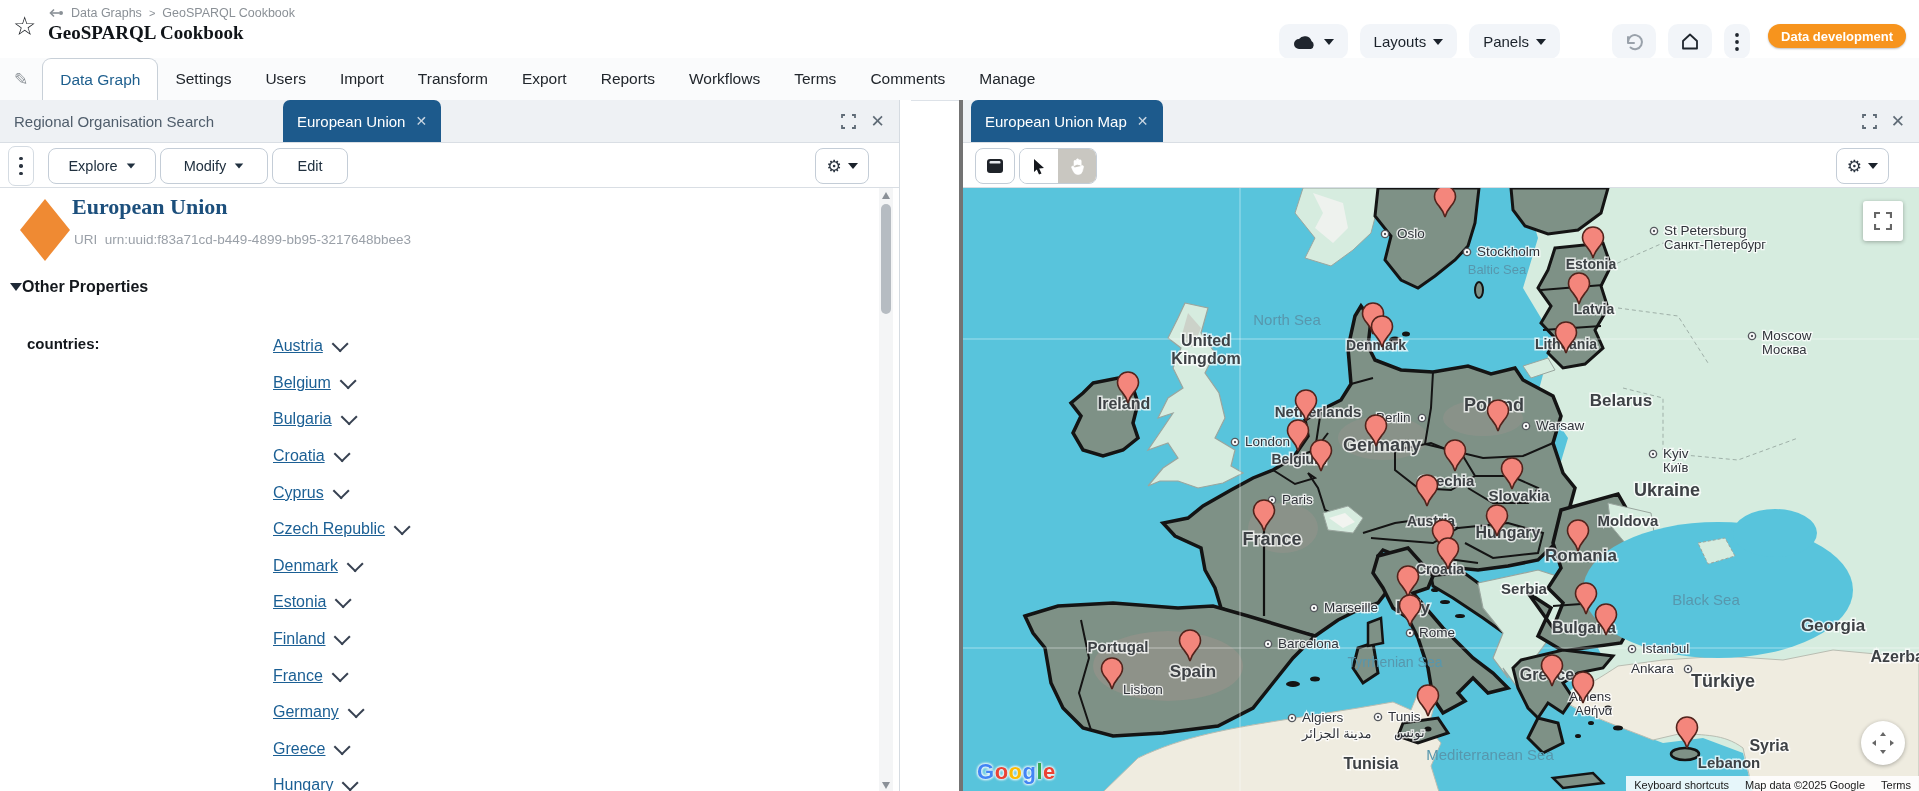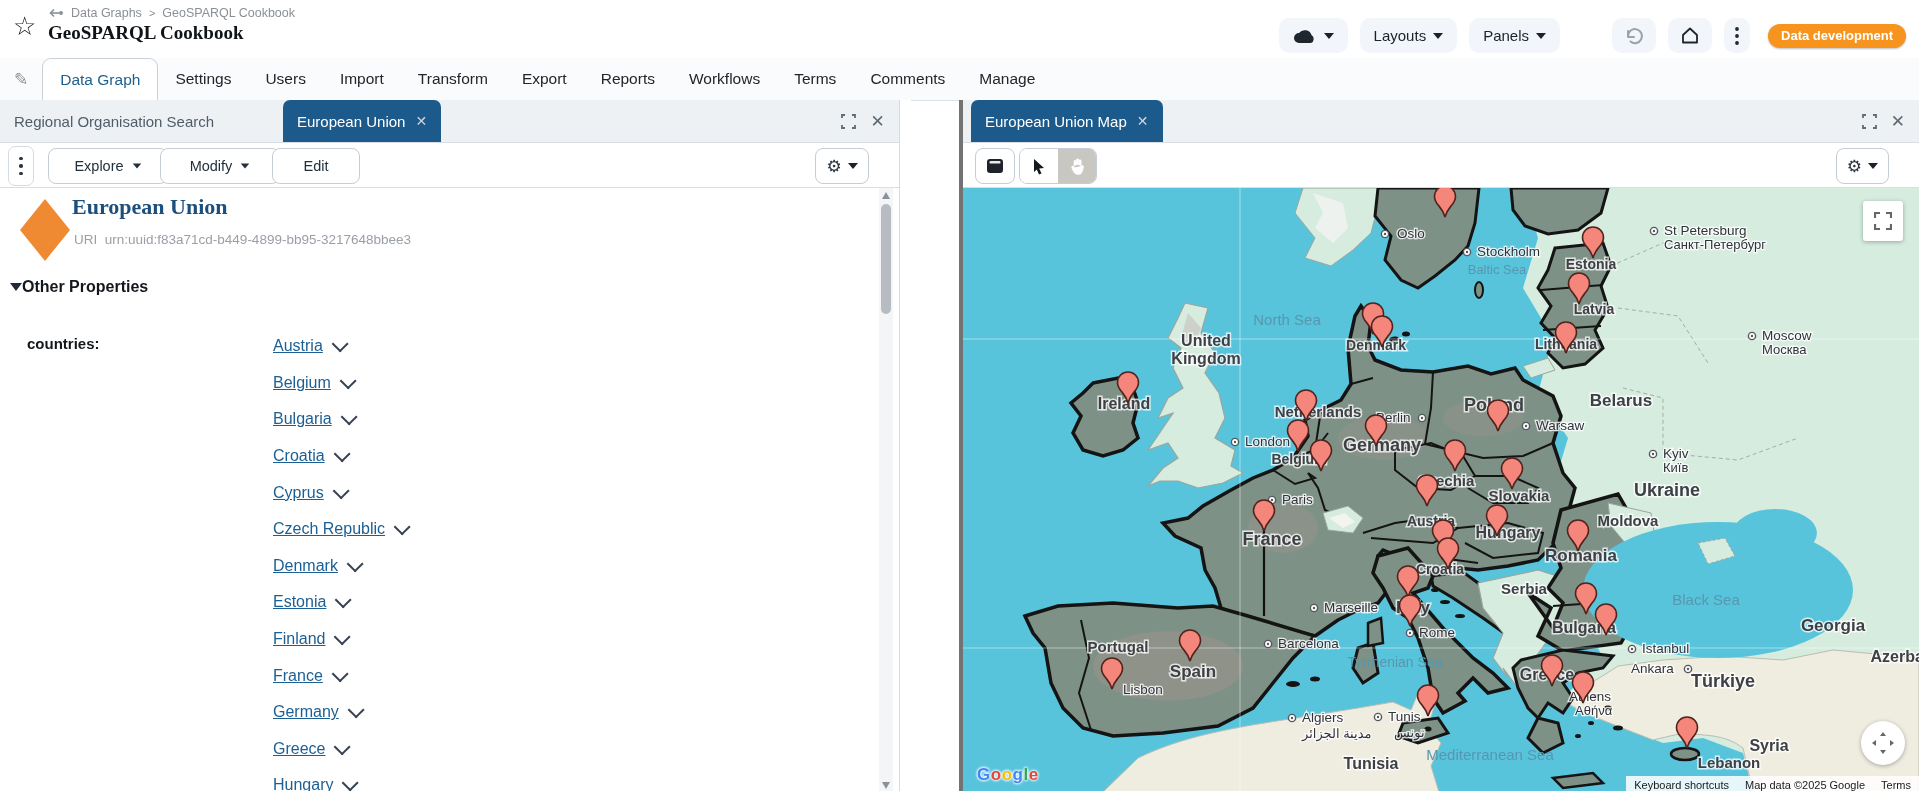--- a/index.html
+++ b/index.html
@@ -3,21 +3,21 @@
 <meta charset="utf-8">
 <style>
   html,body{margin:0;padding:0;background:#fff;font-family:"Liberation Sans",sans-serif;}
   .app{position:relative;width:1919px;height:791px;overflow:hidden;background:#fff;}
   
   .topbar{position:absolute;left:0;top:0;width:1919px;height:58px;background:#fff;border-bottom:1px solid #e4e8ec;}
   .star{position:absolute;left:13px;top:13px;font-size:26px;line-height:26px;color:#1b1f24;}
   .crumb{position:absolute;left:48px;top:6px;display:flex;align-items:center;gap:7px;font-size:12.5px;color:#8a9096;}
   .crumb .sep{color:#8a9096;font-size:11px;}
   .apptitle{position:absolute;left:48px;top:22px;font-family:"Liberation Serif",serif;font-weight:bold;font-size:19px;color:#101418;}
-  .topright{position:absolute;right:13px;top:18px;display:flex;align-items:center;gap:12px;}
+  .topright{position:absolute;right:13px;top:24px;display:flex;align-items:flex-start;gap:12px;}
   .tbtn{height:35px;background:#f2f5f9;border-radius:10px;display:flex;align-items:center;justify-content:center;gap:7px;padding:0 14px;font-size:15px;color:#1b222b;cursor:pointer;}
   .caret{width:0;height:0;border-left:5px solid transparent;border-right:5px solid transparent;border-top:6px solid #1b222b;display:inline-block;}
   .iconbtn{width:44px;height:35px;background:#f2f5f9;border-radius:10px;display:flex;align-items:center;justify-content:center;}
   .badge{height:24px;margin-left:6px;background:#f7941d;border-radius:13px;color:#fff;font-weight:bold;font-size:13px;display:flex;align-items:center;padding:0 13px;box-shadow:0 1px 2px rgba(0,0,0,.25);}
   .gap-l{margin-left:40px;}
   
   .maintabs{position:absolute;left:0;top:58px;width:1919px;height:42px;background:#fafbfc;border-bottom:1px solid #dde2e8;display:flex;align-items:center;}
   .pencil{margin:0 14px 0 14px;color:#8a9096;font-size:17px;}
   #main-tabs-list{display:flex;align-items:center;height:42px;}
   .mtab{font-size:15.5px;color:#21262c;padding:0 17px;height:42px;display:flex;align-items:center;cursor:pointer;white-space:nowrap;}
@@ -29,21 +29,21 @@
   .gutter{width:12px;background:#fff;}
   .panel.right{width:956px;border-left:4px solid #737373;margin-left:48px;}
   .ptabs{position:relative;width:100%;height:42px;background:#eef1f4;border-bottom:1px solid #d9dee4;}
   .ptab-inactive{position:absolute;left:14px;top:0;height:42px;display:flex;align-items:center;font-size:15px;color:#4f5d6b;cursor:pointer;}
   .ptab-active{position:absolute;top:0;height:42px;background:#1d5a8c;border-radius:7px 7px 0 0;display:flex;align-items:center;gap:10px;padding:0 14px;color:#fff;font-size:15px;cursor:pointer;white-space:nowrap;}
   .ptab-x{color:#c9d6e2;font-size:14px;cursor:pointer;}
   .winicons{position:absolute;right:14px;top:0;height:42px;display:flex;align-items:center;gap:14px;}
   .wicon{width:15px;height:15px;cursor:pointer;position:relative;}
   .xglyph{color:#5f6b76;font-size:17px;line-height:15px;cursor:pointer;}
   .ptoolbar{position:relative;width:100%;height:44px;background:#fff;border-bottom:1px solid #d9dee4;}
-  .toolbtn{position:absolute;top:5px;height:34px;background:#fff;border:1px solid #c4cdd7;border-radius:8px;display:flex;align-items:center;justify-content:center;gap:8px;font-size:14.5px;color:#20303f;padding:0 13px;cursor:pointer;white-space:nowrap;}
+  .toolbtn{position:absolute;top:5px;height:34px;background:#fff;border:1px solid #c4cdd7;border-radius:8px;display:flex;align-items:center;justify-content:center;gap:8px;font-size:14.5px;color:#20303f;padding:0 7px;cursor:pointer;white-space:nowrap;}
   .toolbtn .caret{border-top-color:#20303f;transform:scale(.85);}
   .kebabbtn{position:absolute;left:8px;top:3px;width:24px;height:38px;border:1px solid #d4dbe2;border-radius:7px;display:flex;flex-direction:column;align-items:center;justify-content:center;gap:4px;cursor:pointer;}
   .dot3{width:3.5px;height:3.5px;border-radius:50%;background:#2b3440;}
   .gearbtn{position:absolute;top:5px;height:34px;border:1px solid #c4cdd7;border-radius:8px;display:flex;align-items:center;gap:6px;padding:0 10px;cursor:pointer;background:#fff;}
   .gear{font-size:17px;color:#2b3440;line-height:17px;}
   
   .mapbtn{position:absolute;top:5px;height:34px;background:#fff;border:1px solid #c4cdd7;border-radius:8px;display:flex;align-items:center;justify-content:center;cursor:pointer;}
   .seg{position:absolute;top:5px;height:34px;border:1px solid #c4cdd7;border-radius:8px;overflow:hidden;display:flex;}
   .segcell{width:38px;height:34px;display:flex;align-items:center;justify-content:center;cursor:pointer;background:#fff;}
   .segcell.active{background:#c9c7c1;}
@@ -70,21 +70,21 @@
   .sea{fill:#5797ad;}
   .country{fill:#3d4145;font-weight:bold;paint-order:stroke;stroke:rgba(255,255,255,.75);stroke-width:3px;}
   .city{fill:#30333a;paint-order:stroke;stroke:rgba(255,255,255,.8);stroke-width:2.6px;font-size:13.5px;}
   .city-sub{fill:#30333a;paint-order:stroke;stroke:rgba(255,255,255,.8);stroke-width:2.6px;font-size:13px;}
   .mapsat{position:absolute;left:32px;top:11px;height:46px;background:#fff;border-radius:3px;box-shadow:0 1px 4px rgba(0,0,0,.3);display:flex;align-items:stretch;}
   .mapsat .cell{display:flex;align-items:center;padding:0 24px;font-size:17px;cursor:pointer;}
   .mapsat .cell.sel{font-weight:bold;color:#111;}
   .mapsat .cell.unsel{color:#565656;border-left:1px solid #e8e8e8;}
   .fsbtn{position:absolute;right:16px;top:13px;width:40px;height:40px;background:#fff;border-radius:3px;box-shadow:0 1px 4px rgba(0,0,0,.3);display:flex;align-items:center;justify-content:center;cursor:pointer;}
   .panbtn{position:absolute;right:14px;bottom:28px;width:44px;height:44px;background:#fff;border-radius:50%;box-shadow:0 1px 4px rgba(0,0,0,.3);display:flex;align-items:center;justify-content:center;cursor:pointer;}
-  .glogo{position:absolute;left:14px;bottom:8px;font-size:17px;font-weight:bold;letter-spacing:.5px;text-shadow:0 0 3px #fff,0 0 3px #fff,0 0 3px #fff;cursor:pointer;}
+  .glogo{position:absolute;left:14px;bottom:8px;font-size:22px;font-weight:bold;letter-spacing:.5px;text-shadow:0 0 3px #fff,0 0 3px #fff,0 0 3px #fff;cursor:pointer;}
   .attrib{position:absolute;right:0;bottom:0;height:17px;background:rgba(255,255,255,.85);display:flex;align-items:center;gap:16px;padding:0 8px;font-size:11px;color:#1a1a1a;}
   .attrib span{cursor:pointer;white-space:nowrap;}
 </style>
 </head>
 <body>
 
 <div class="app">
 
   <div class="topbar">
     <div class="star">☆</div>

